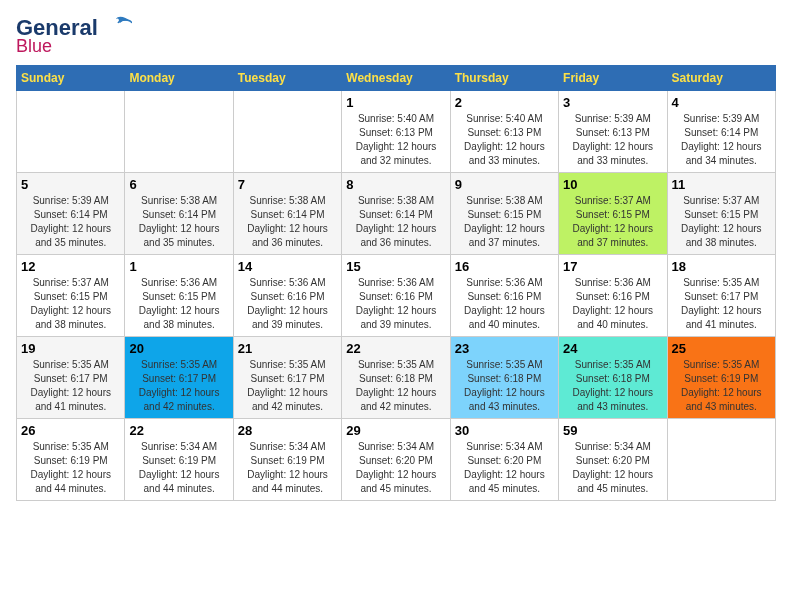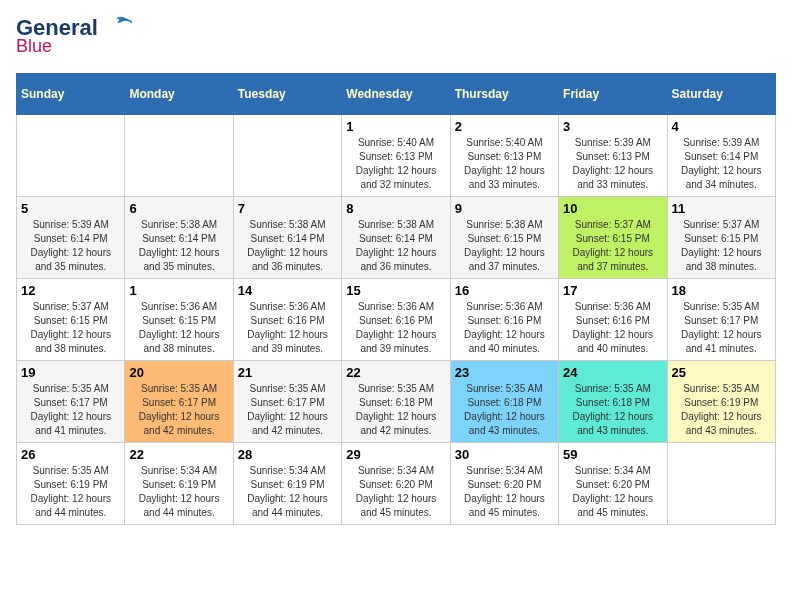--- a/index.html
+++ b/index.html
@@ -7,21 +7,21 @@
       font-family: Arial, sans-serif;
       background: #fff;
       width: 792px;
       min-height: 612px;
       padding: 16px;
     }
     .header-area {
       display: flex;
       justify-content: space-between;
       align-items: center;
-      margin-bottom: 16px;
+      margin-bottom: 8px;
     }
     .logo {
       display: flex;
       flex-direction: column;
       align-items: flex-start;
     }
     .title-area {
       text-align: right;
     }
     .month-title {
@@ -34,22 +34,22 @@
       color: #333;
       font-weight: normal;
     }
     .calendar {
       width: 100%;
       border-collapse: collapse;
       font-size: 11px;
     }
     .calendar thead tr th {
       background: #2e6db4;
-      color: #fef9c3;
-      padding: 13px 4px;
+      color: #fde047;
+      padding: 5px 4px;
       text-align: left;
       font-size: 12px;
       font-weight: bold;
       border: 1px solid #2e6db4;
     }
     .calendar tbody tr td {
       border: 1px solid #ccc;
       vertical-align: top;
       padding: 4px 4px;
       width: calc(100% / 7);
@@ -247,21 +247,21 @@
         </td>
       </tr>
       <tr>
         <td style="background: rgb(245, 245, 245);">
           <span class="day-number">19</span>
           <div class="day-info" style="white-space: pre-line;">Sunrise: 5:35 AM
 Sunset: 6:17 PM
 Daylight: 12 hours
 and 41 minutes.</div>
         </td>
-        <td style="background: #fdba74;">
+        <td style="background: #0ea5e9;">
           <span class="day-number">20</span>
           <div class="day-info" style="white-space: pre-line;">Sunrise: 5:35 AM
 Sunset: 6:17 PM
 Daylight: 12 hours
 and 42 minutes.</div>
         </td>
         <td style="background: rgb(245, 245, 245);">
           <span class="day-number">21</span>
           <div class="day-info" style="white-space: pre-line;">Sunrise: 5:35 AM
 Sunset: 6:17 PM
@@ -282,21 +282,21 @@
 Daylight: 12 hours
 and 43 minutes.</div>
         </td>
         <td style="background: #5eead4;">
           <span class="day-number">24</span>
           <div class="day-info" style="white-space: pre-line;">Sunrise: 5:35 AM
 Sunset: 6:18 PM
 Daylight: 12 hours
 and 43 minutes.</div>
         </td>
-        <td style="background: #fef9c3;">
+        <td style="background: #f97316;">
           <span class="day-number">25</span>
           <div class="day-info" style="white-space: pre-line;">Sunrise: 5:35 AM
 Sunset: 6:19 PM
 Daylight: 12 hours
 and 43 minutes.</div>
         </td>
       </tr>
       <tr>
         <td>
           <span class="day-number">26</span>

